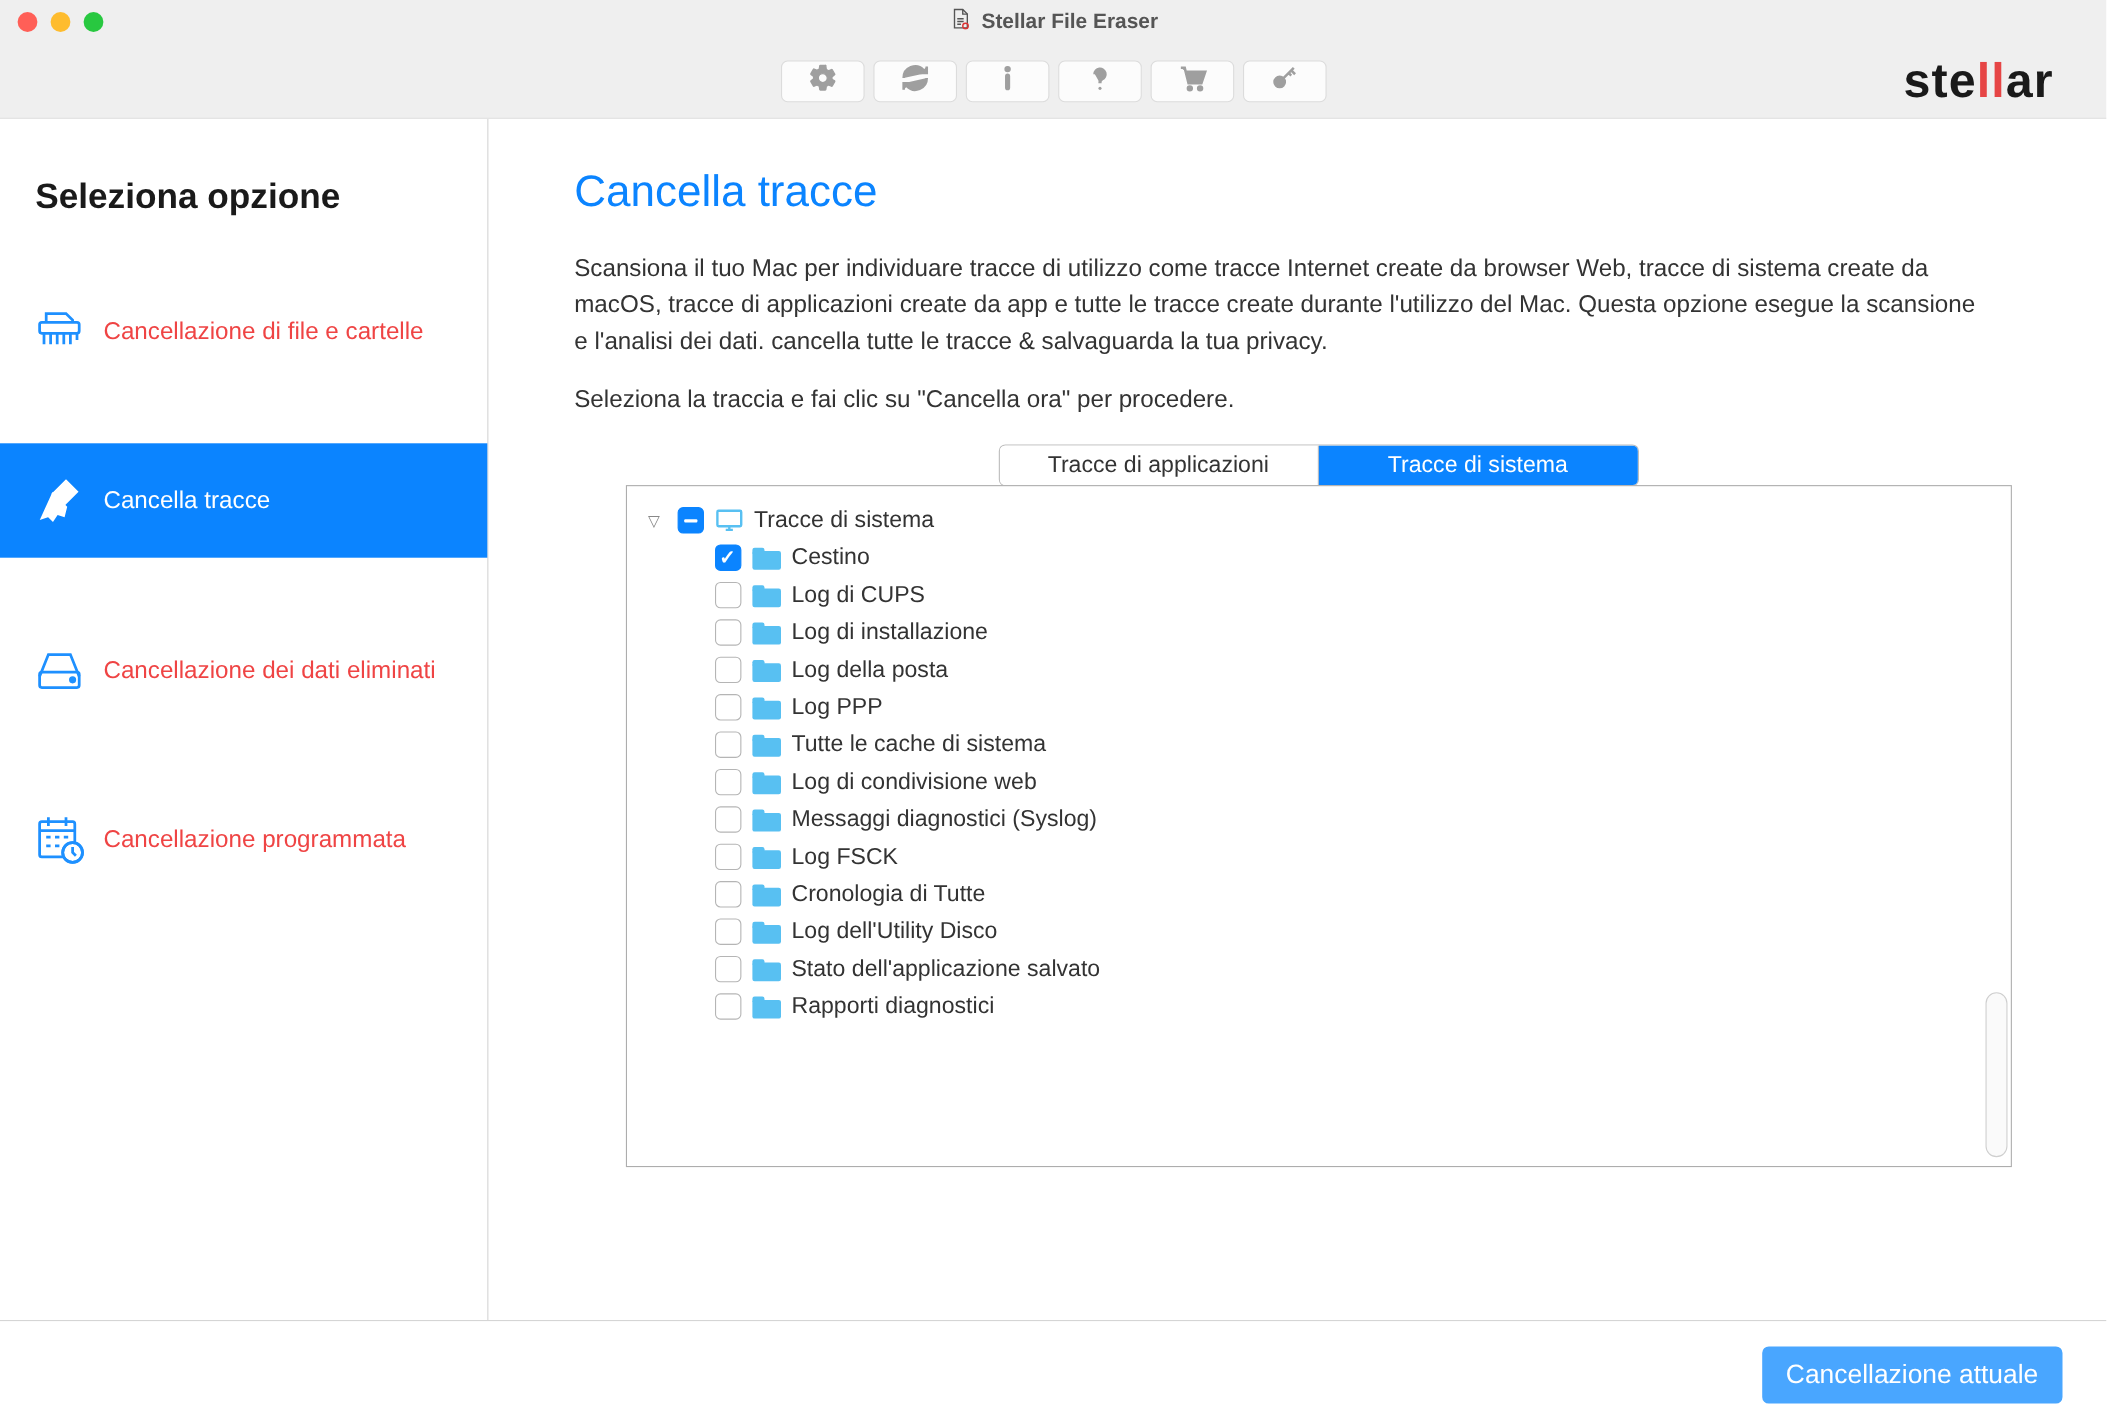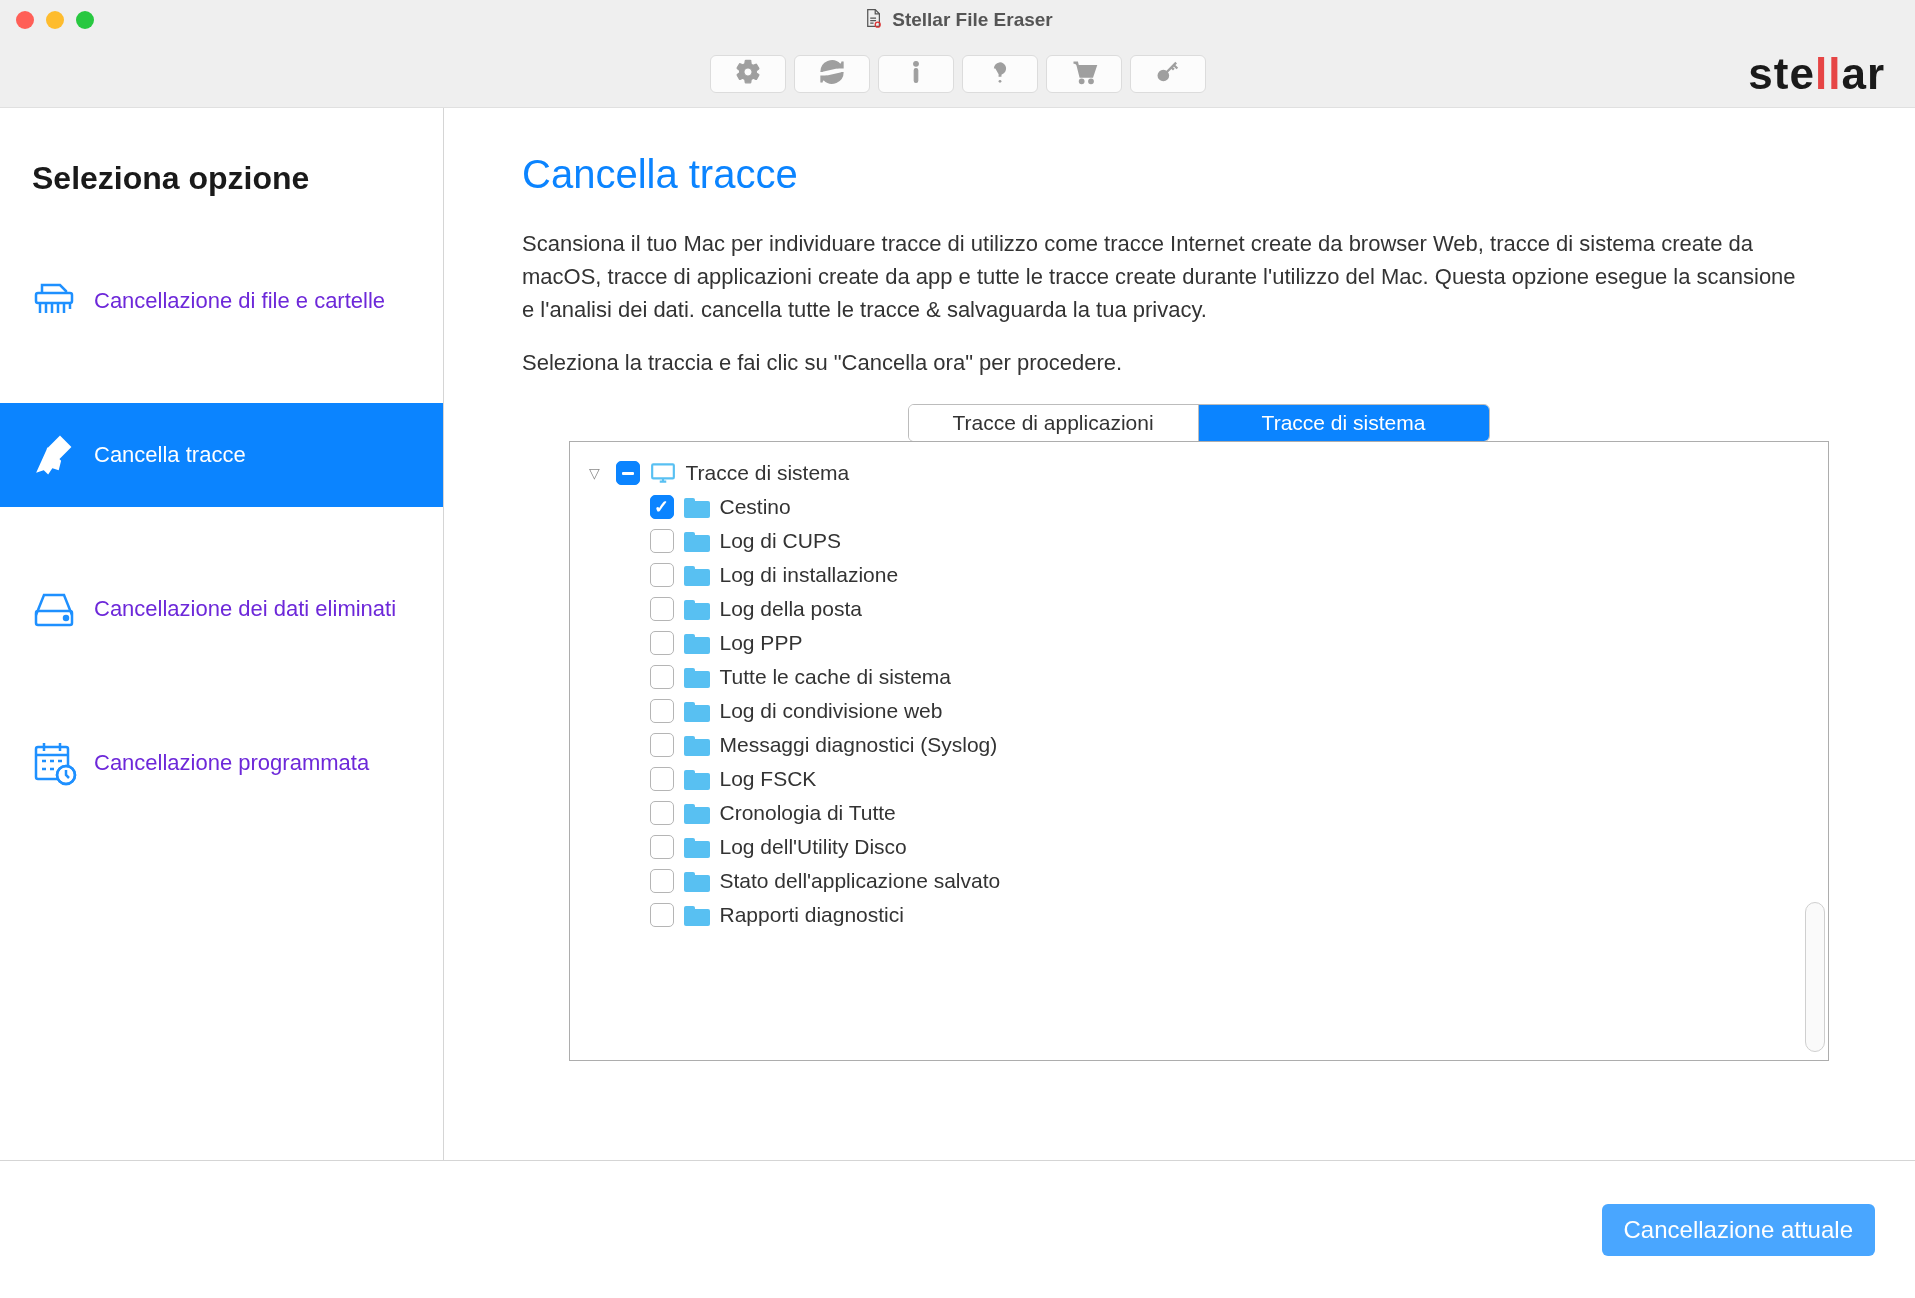--- a/index.html
+++ b/index.html
@@ -12,28 +12,28 @@
     .tl-yellow { background: #febc2e; }
     .tl-green { background: #28c840; }
     .title-center { position: absolute; left: 50%; transform: translateX(-50%); display: flex; align-items: center; gap: 10px; font-size: 19px; color: #555; }
     .title-center svg { width: 20px; height: 20px; }
 
     .toolbar { height: 68px; background: #efefef; display: flex; align-items: center; justify-content: center; position: relative; border-bottom: 1px solid #e0e0e0;}
     .toolbar-center { display: flex; gap: 8px; }
     .toolbar-btn { width: 76px; height: 38px; background: #fcfcfc; border: 1px solid #dcdcdc; border-radius: 6px; display: flex; align-items: center; justify-content: center; cursor: pointer; }
     .toolbar-btn svg { width: 28px; height: 28px; fill: #9f9f9f; stroke:#9f9f9f;}
 
-    .brand-logo { position: absolute; right: 30px; top: 50%; transform: translateY(-50%); font-size: 44px; font-weight: 600; letter-spacing: 1px; color: #1a1a1a; }
+    .brand-logo { position: absolute; right: 48px; top: 50%; transform: translateY(-50%); font-size: 44px; font-weight: 600; letter-spacing: 1px; color: #1a1a1a; }
     .brand-logo .ll { color: #e64545; }
 
     .content-wrap { flex: 1; display: flex; min-height: 0;}
 
     .sidebar { width: 444px; border-right: 1px solid #d5d5d5; padding-top: 32px; }
     .sidebar-header { font-size: 32px; font-weight: 600; color: #1a1a1a; padding: 20px 32px 52px; }
-    .sidebar-item { display: flex; align-items: center; gap: 10px; padding: 24px 24px; font-size: 22px; color: #6d28d9; cursor: pointer; }
+    .sidebar-item { display: flex; align-items: center; gap: 10px; padding: 24px 24px; font-size: 22px; color: #ef4444; cursor: pointer; }
     .sidebar-item.active { background: #0b84ff; color: #fff; }
     .sidebar-item .ic { width: 60px; height: 56px; display: flex; align-items: center; justify-content: center; flex-shrink: 0;}
     .sidebar-item .ic svg { width: 48px; height: 48px; }
     .sidebar-item.active .ic svg { stroke: #fff; fill: #fff; }
     .sidebar-spacer { height: 50px;}
 
     .main { flex: 1; padding: 44px 40px 30px 78px; display: flex; flex-direction: column; min-height: 0;}
     .main-title { font-size: 40px; color: #0b84ff; font-weight: 400; margin-bottom: 30px; }
     .main-desc { font-size: 22px; color: #333; line-height: 1.5; margin-bottom: 24px; max-width: 1280px;}
     .main-sub { font-size: 22px; color: #333; margin-bottom: 28px; }
@@ -58,21 +58,21 @@
 
     .folder-ic { width:26px; height:22px; display:inline-block; margin-right:10px; position:relative; flex-shrink:0;}
     .folder-ic::before { content:''; position:absolute; top:2px; left:0; width:11px; height:5px; background:#58c0f2; border-radius:2px 2px 0 0;}
     .folder-ic::after { content:''; position:absolute; top:5px; left:0; width:26px; height:17px; background:#58c0f2; border-radius:2px;}
 
     .monitor-ic { width:26px; height:22px; display:inline-block; margin-right:10px; flex-shrink:0;}
     .monitor-ic svg { width:26px; height:22px;}
 
     .scrollbar-ind { position:absolute; right:3px; top:460px; width:20px; height:150px; border:1px solid #cfcfcf; border-radius:10px; background:#fafafa;}
 
-    .footer { height: 138px; border-top: 1px solid #d5d5d5; display:flex; align-items:center; justify-content:flex-end; padding-right: 40px;}
+    .footer { height: 98px; border-top: 1px solid #d5d5d5; display:flex; align-items:center; justify-content:flex-end; padding-right: 40px;}
     .primary-btn { background:#49a6ff; color:#fff; font-size:24px; padding: 12px 22px; border-radius:6px; border:none; cursor:pointer;}
   </style>
 </head>
 <body>
 
 <div class="titlebar">
   <div class="traffic-lights">
     <div class="traffic-light tl-red"></div>
     <div class="traffic-light tl-yellow"></div>
     <div class="traffic-light tl-green"></div>

